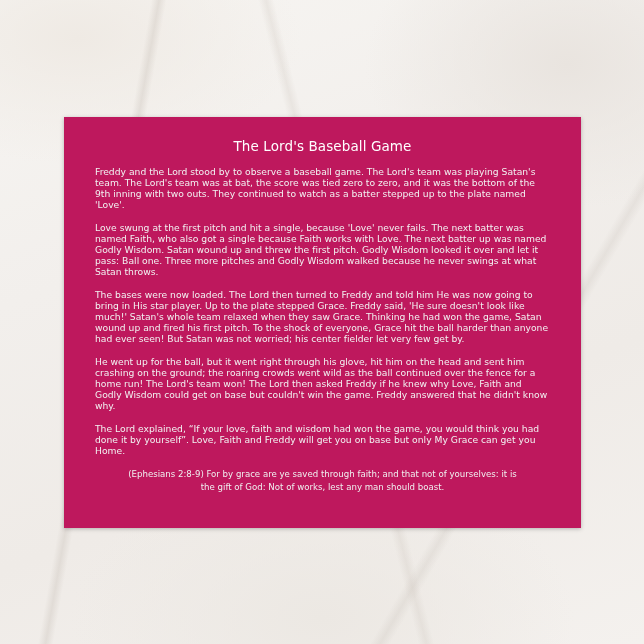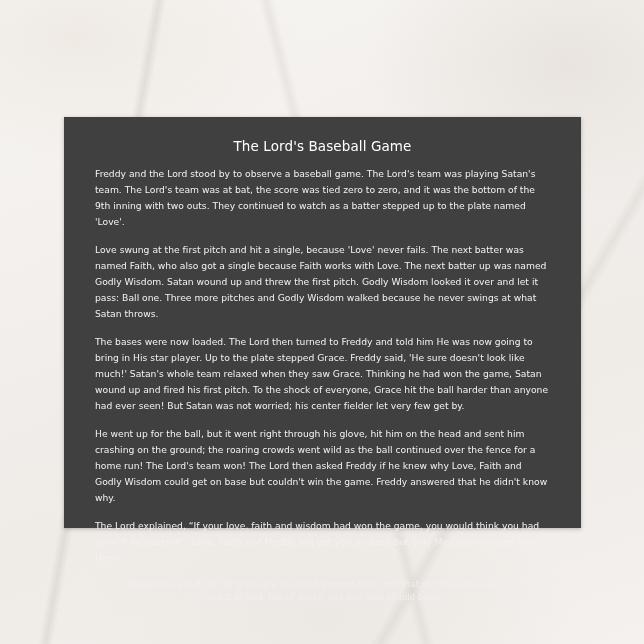--- a/index.html
+++ b/index.html
@@ -34,21 +34,21 @@
       linear-gradient(76deg, rgba(205,197,189,0) 52%, rgba(205,197,189,0.28) 53%, rgba(205,197,189,0) 54%),
       linear-gradient(120deg, rgba(190,182,174,0) 73%, rgba(190,182,174,0.22) 74%, rgba(190,182,174,0) 75%);
   }
 
   #card {
     position: absolute;
     left: 64px;
     top: 117px;
     width: 517px;
     height: 411px;
-    background: #404040;
+    background: #be185d;
     box-shadow: 0 1px 4px rgba(0,0,0,0.25);
   }
 
   #card-inner {
     position: absolute;
     left: 0;
     top: 0;
     right: 0;
     bottom: 0;
     padding: 16px 31px 10px 31px;
@@ -60,21 +60,21 @@
     text-align: center;
     font-size: 13.5px;
     line-height: 18px;
     color: #ffffff;
     margin: 4px 0 11px 0;
     letter-spacing: 0.1px;
   }
 
   .para {
     font-size: 9.2px;
-    line-height: 16px;
+    line-height: 11px;
     color: #f2f2f2;
     margin: 0 0 12px 0;
     text-align: left;
     letter-spacing: 0.01px;
   }
 
   .verse {
     font-size: 8.6px;
     line-height: 12.6px;
     color: #f0f0f0;

